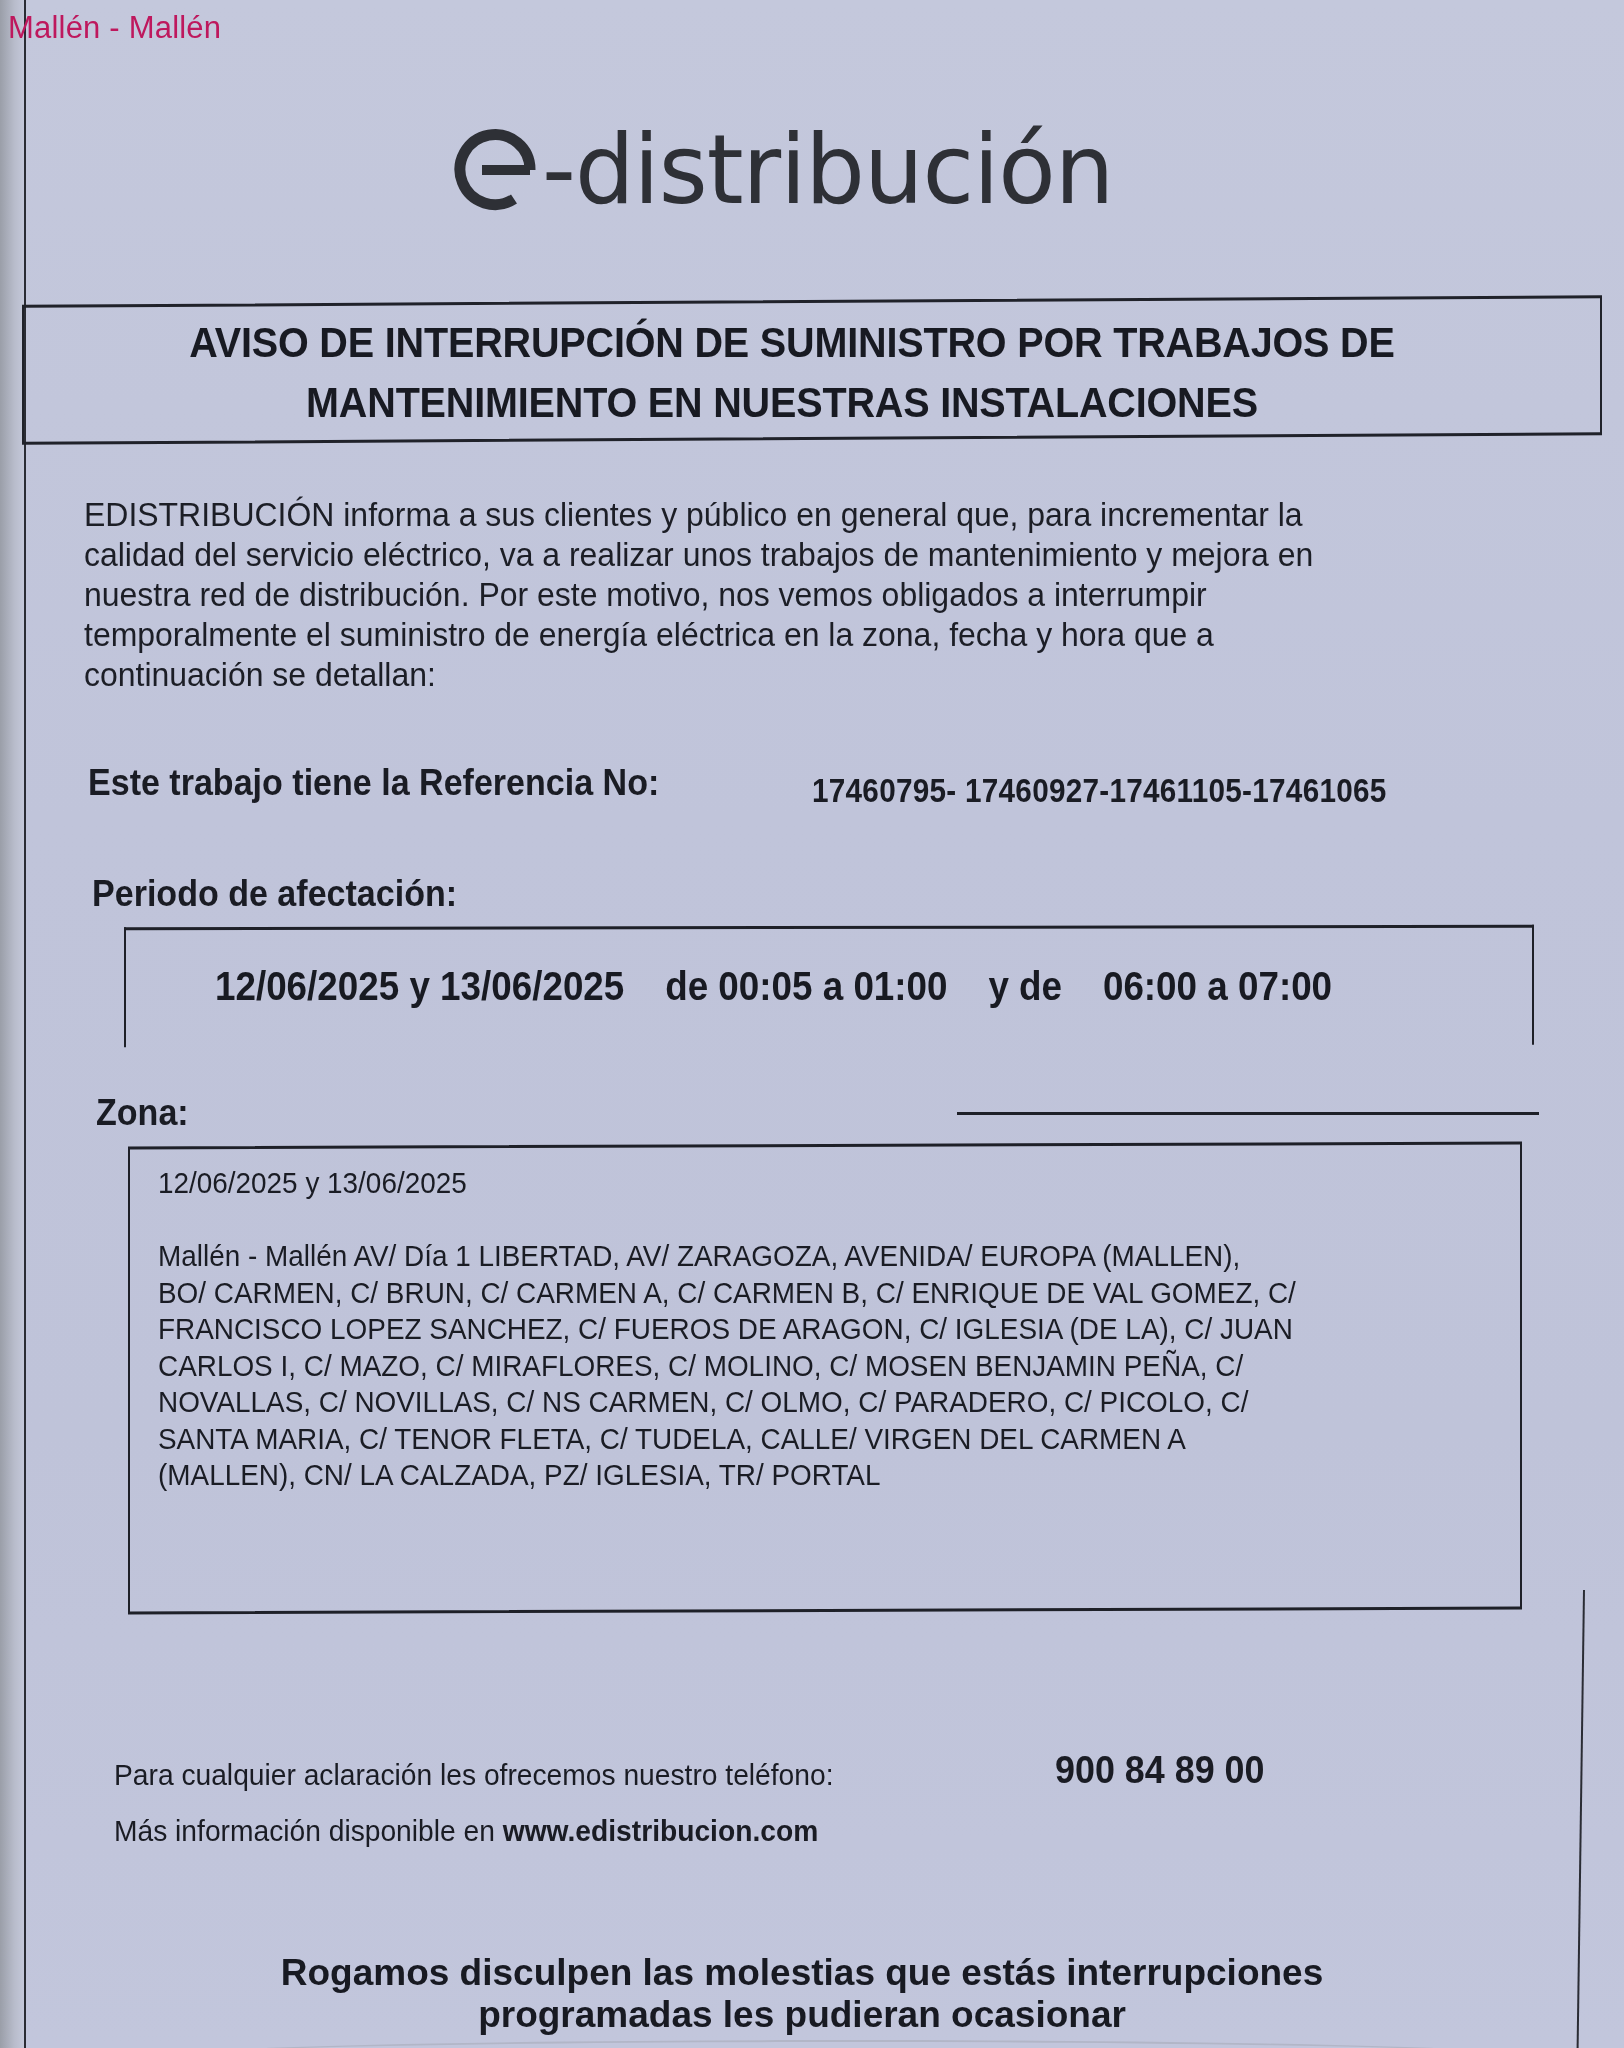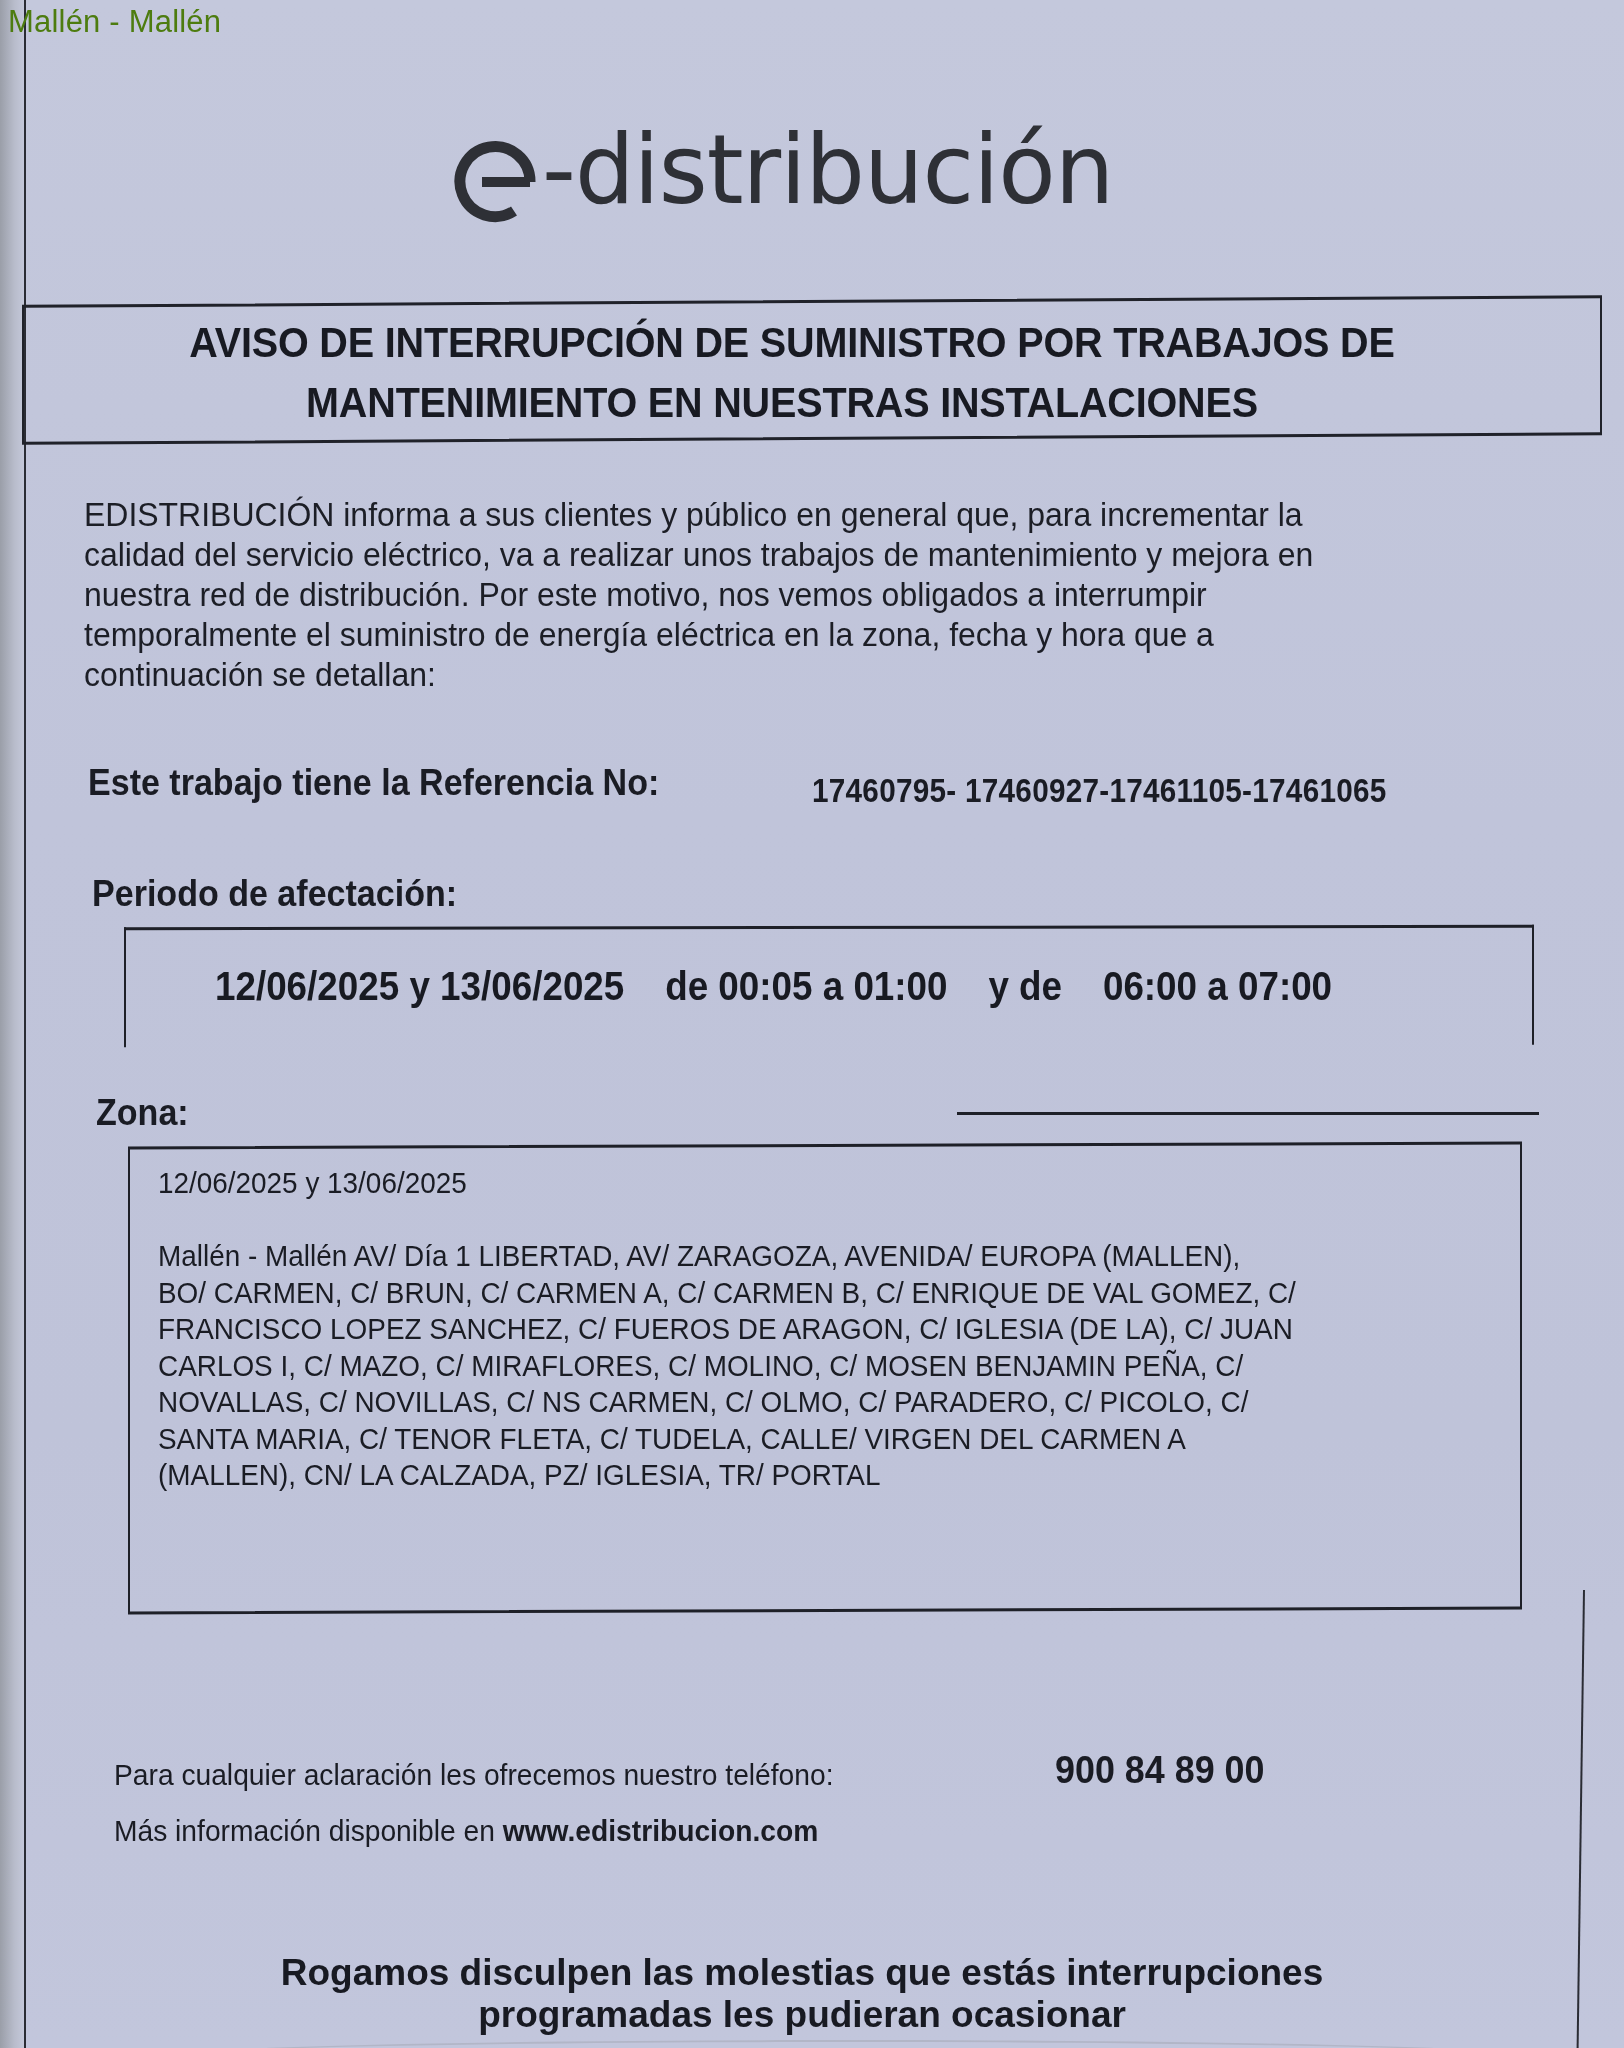--- a/index.html
+++ b/index.html
@@ -32,31 +32,31 @@
       transform-origin: top;
     }
     .bottom-curl {
       left: 100px; top: 2040px; width: 1500px; height: 40px;
       border-top: 2px solid #a8acba;
       border-radius: 50% 50% 0 0;
       opacity: 0.6;
     }
 
     .corner-label {
-      left: 8px; top: 4px;
+      left: 8px; top: 10px;
       font-size: 31px;
-      color: #4d7c0f;
+      color: #be185d;
       letter-spacing: 0.2px;
     }
 
     .logo {
       left: 452px; top: 114px;
       height: 110px;
       display: flex;
-      align-items: flex-end;
+      align-items: center;
       font-family: "DejaVu Sans", sans-serif;
       font-size: 94px;
       color: #2e3036;
       letter-spacing: -1px;
     }
     .logo-e {
       width: 86px; height: 86px;
       position: relative;
       margin-right: 4px;
     }

